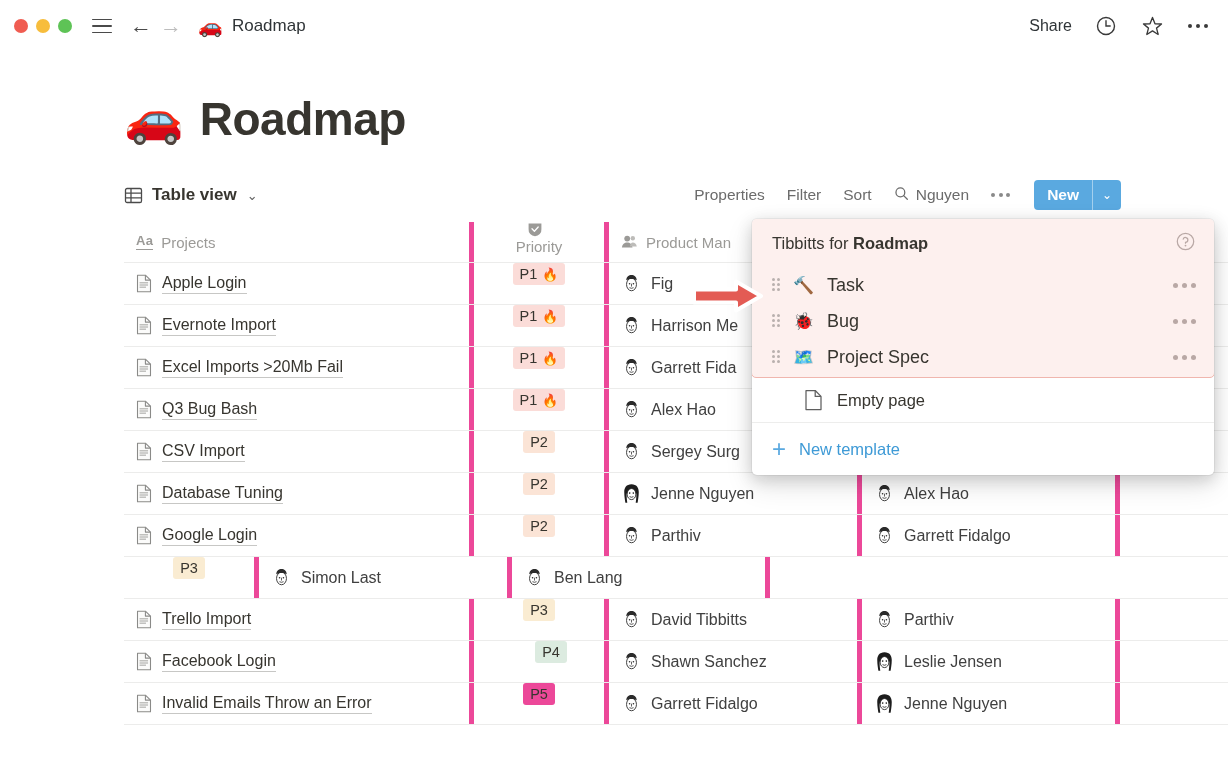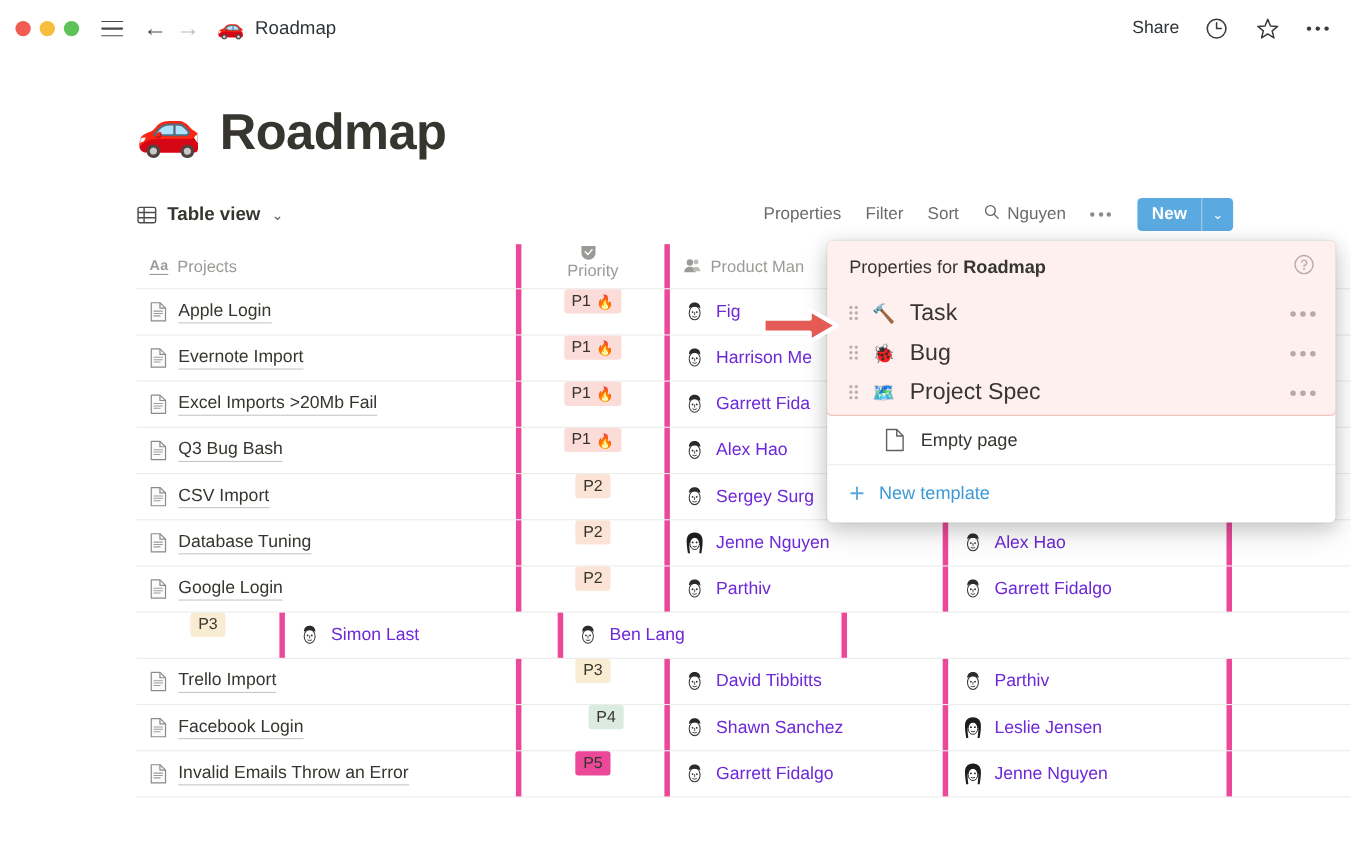--- a/index.html
+++ b/index.html
@@ -127,21 +127,21 @@
   }
 
   .badge {
     display: inline-flex; align-items: center; gap: 5px;
     height: 22px; padding: 0 7px; border-radius: 3px;
     font-size: 14.5px; color: #37352f;
   }
   .badge .fire { font-size: 13px; }
 
   .person { display: flex; align-items: center; gap: 9px; }
-  .person .pname { font-size: 16px; color: #6d28d9; }
+  .person .pname { font-size: 16px; color: #404040; }
   .avatar { width: 21px; height: 21px; flex: none; }
 
   
   .popover {
     position: absolute; top: 219px; left: 752px;
     width: 462px;
     background: #fff;
     border-radius: 5px;
     box-shadow: 0 0 0 1px rgba(15,15,15,.05), 0 4px 16px rgba(15,15,15,.16), 0 10px 28px rgba(15,15,15,.12);
     overflow: hidden;
@@ -165,21 +165,21 @@
     display: flex; align-items: center;
     height: 36px; padding: 0 18px 0 20px;
   }
   .grip {
     width: 9px; height: 14px; flex: none;
     display: grid; grid-template-columns: 3px 3px; grid-template-rows: repeat(3, 3px);
     gap: 2.2px; margin-right: 12px;
   }
   .grip i { width: 3px; height: 3px; border-radius: 50%; background: #b9b0ae; display: block; }
   .tpl-emoji { width: 22px; font-size: 17px; line-height: 1; margin-right: 12px; text-align: center; }
-  .tpl-name { font-size: 21px; color: #37352f; }
+  .tpl-name { font-size: 18px; color: #37352f; }
   .tpl-dots { margin-left: auto; display: flex; gap: 4px; align-items: center; }
   .tpl-dots i { width: 5px; height: 5px; border-radius: 50%; background: #b9a8a5; display: block; }
 
   .empty-row {
     display: flex; align-items: center;
     height: 44px; padding: 0 18px 0 52px;
   }
   .empty-row .doc-glyph { width: 19px; height: 22px; margin-right: 14px; flex: none; }
   .empty-row .lbl { font-size: 16.5px; color: #37352f; }
 
@@ -712,21 +712,21 @@
             </span>
           </div>
           <div class="cell c-last"></div>
         </div>
       </div>
   </div>
 
   <div class="popover">
     <div class="pop-highlight">
       <div class="pop-title">
-        <span class="t"><span>Properties for </span><b>Roadmap</b></span>
+        <span class="t"><span>Tibbitts for </span><b>Roadmap</b></span>
         <span class="help">
           <svg width="21" height="21" viewBox="0 0 22 22">
             <circle cx="11" cy="11" r="8.6" fill="none" stroke="#b9a8a5" stroke-width="1.3"></circle>
             <path d="M8.6 8.5 A2.5 2.5 0 1 1 11 11.8 V12.8" fill="none" stroke="#b9a8a5" stroke-width="1.3" stroke-linecap="round"></path>
             <circle cx="11" cy="15.3" r="0.95" fill="#b9a8a5"></circle>
           </svg>
         </span>
       </div>
       <div id="tpl-host">
           <div class="tpl-row">

